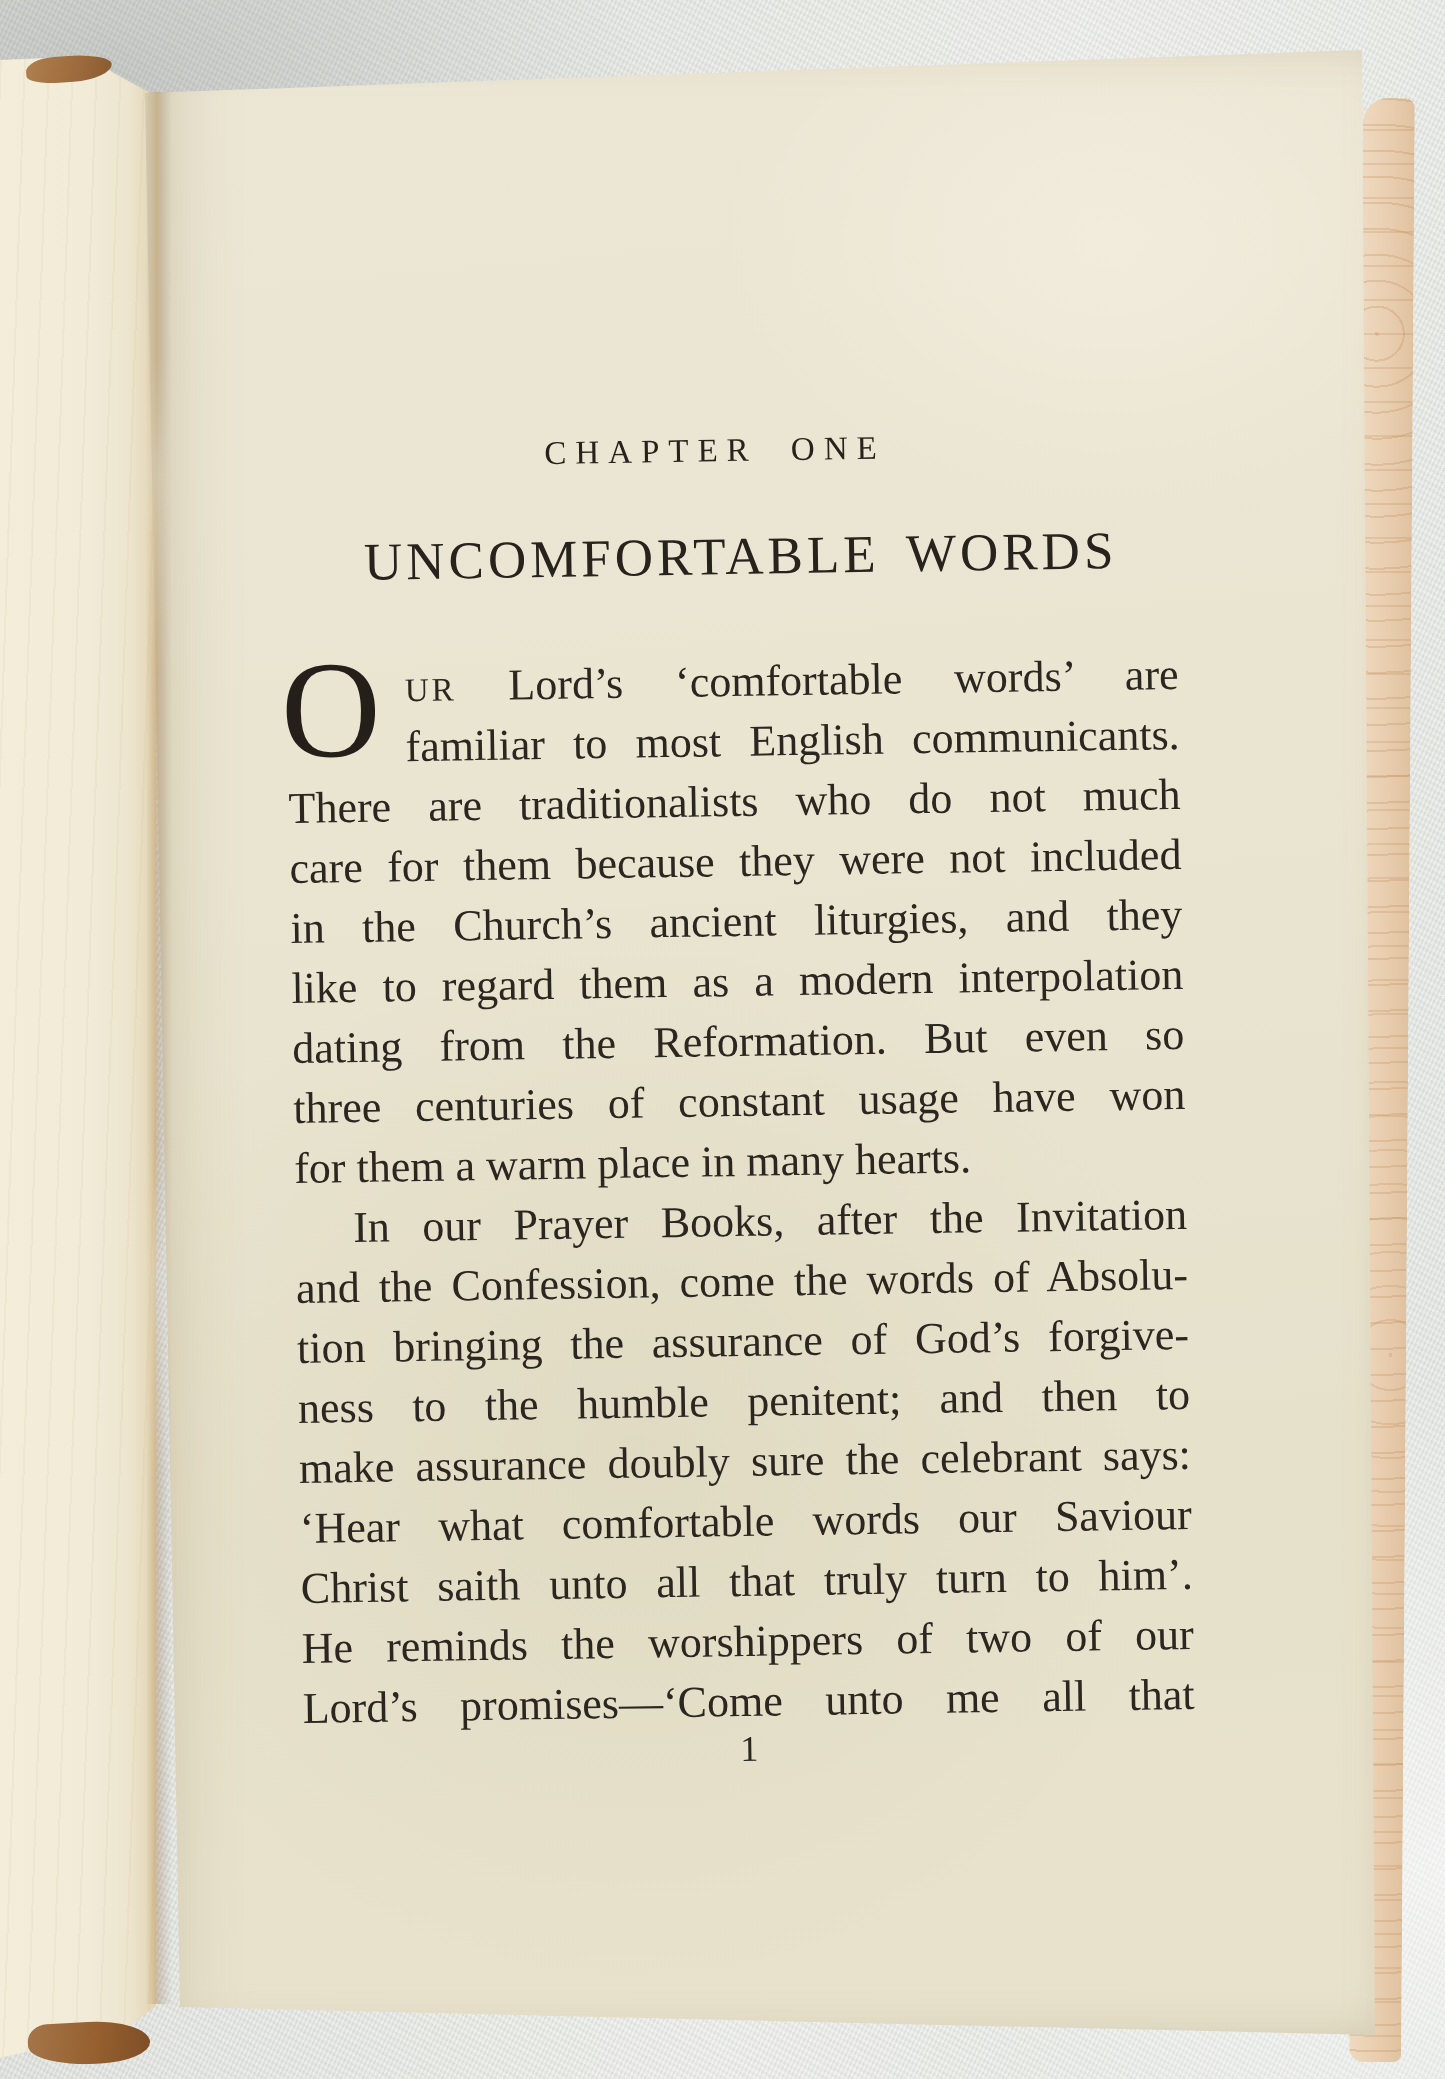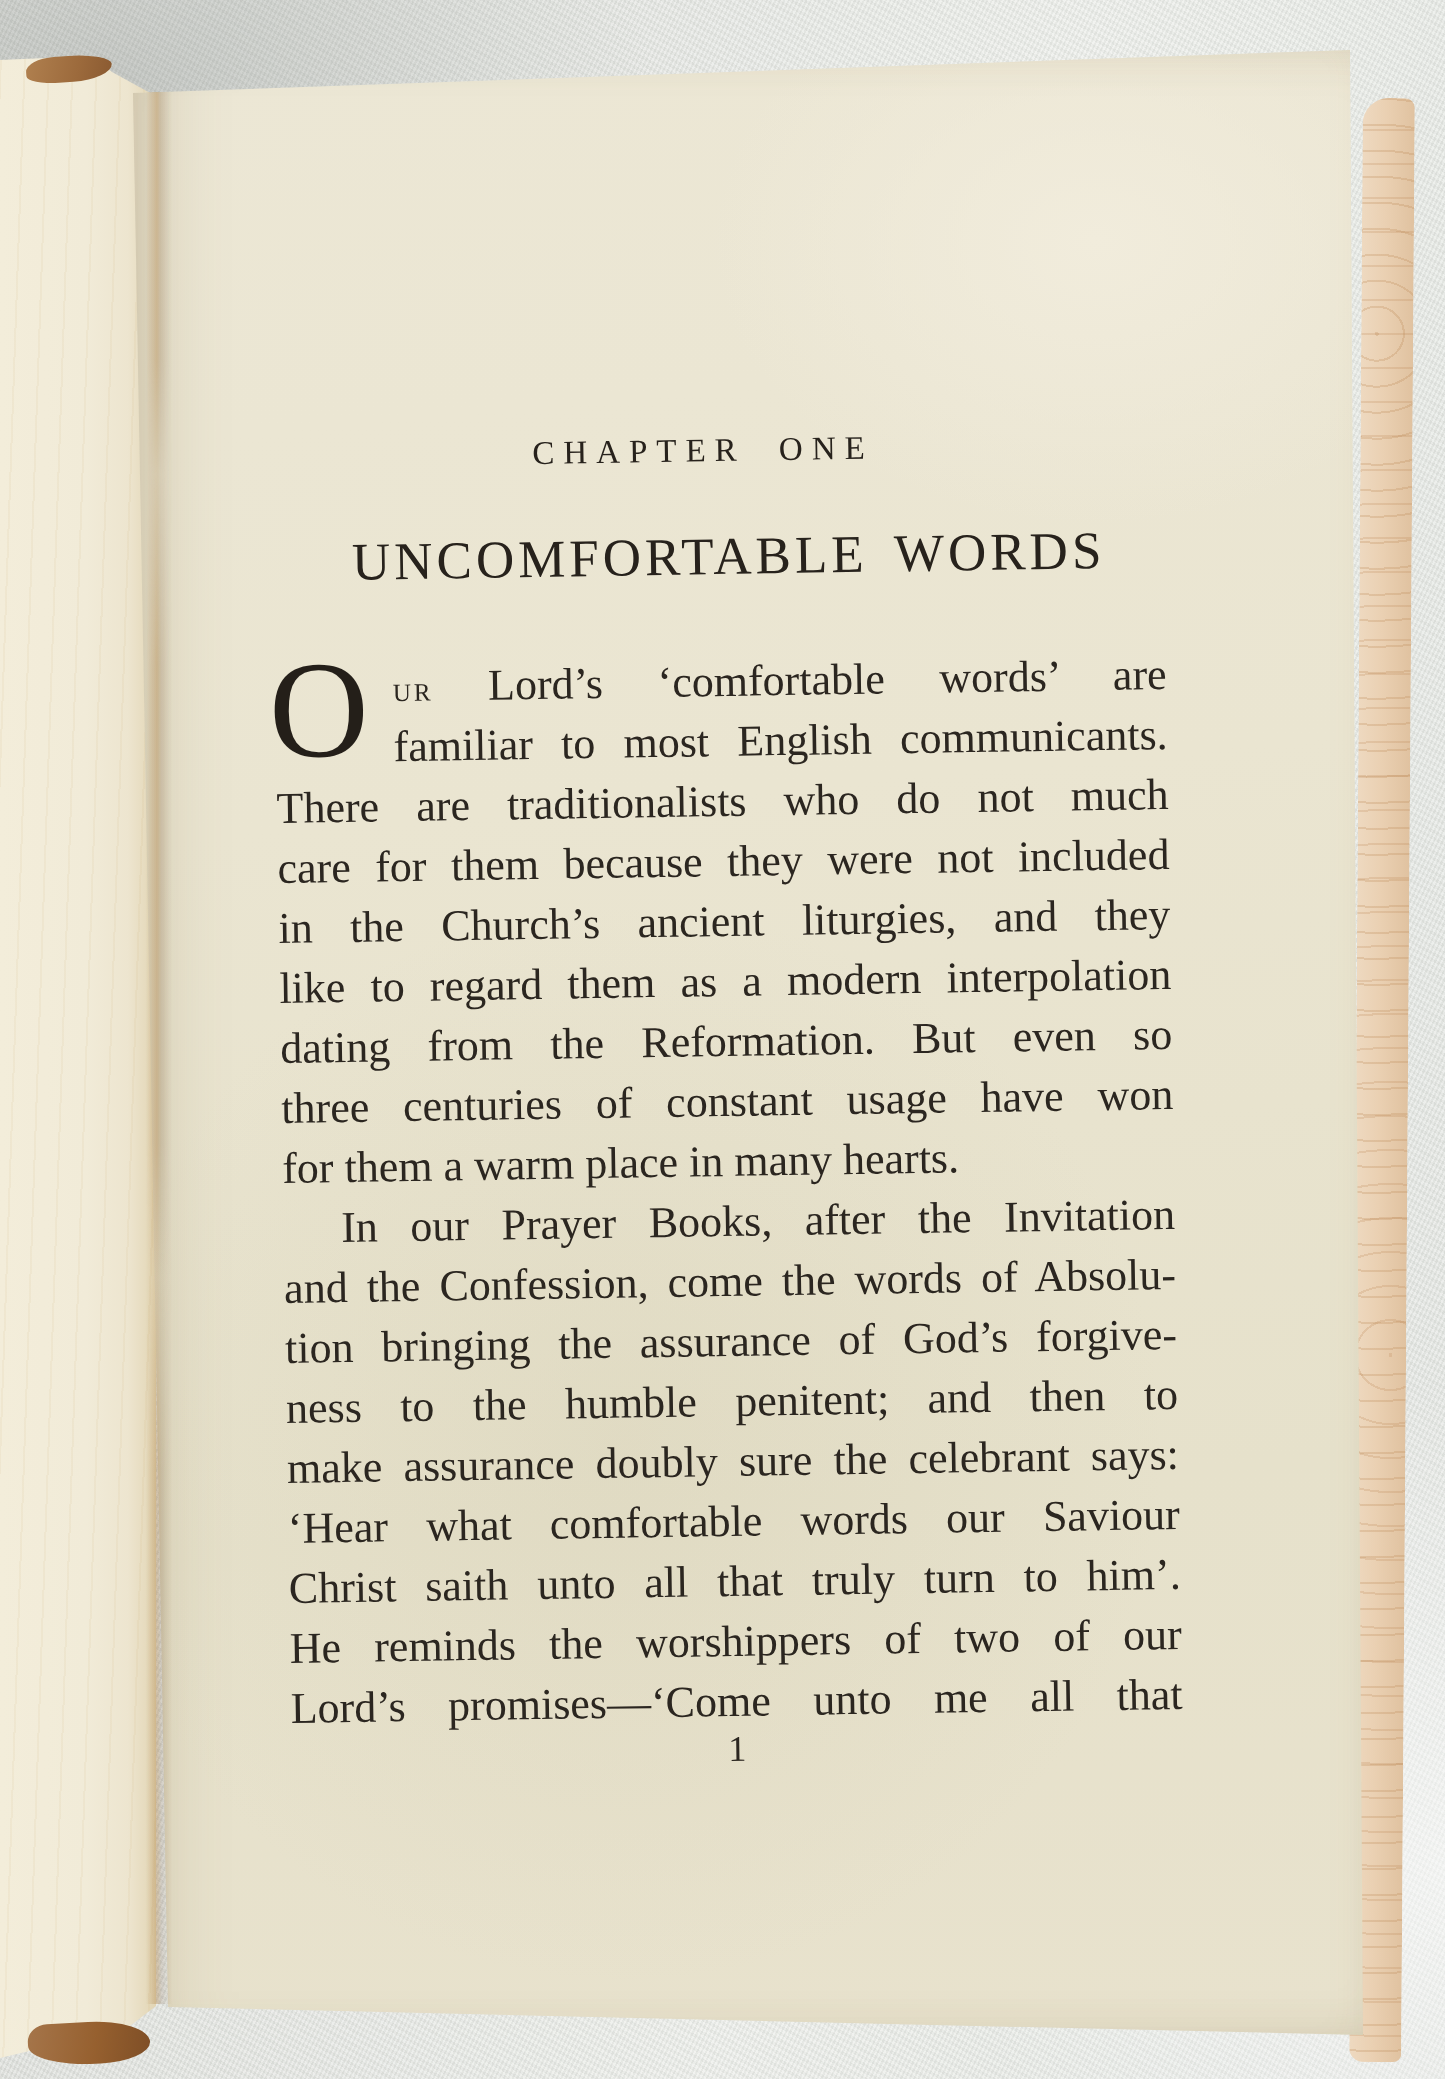--- a/index.html
+++ b/index.html
@@ -44,21 +44,21 @@
     background:
       repeating-radial-gradient(circle at 30% 12%, rgba(190,140,90,0.28) 0 2px, rgba(190,140,90,0) 2px 26px),
       repeating-radial-gradient(circle at 70% 64%, rgba(185,130,80,0.22) 0 2px, rgba(185,130,80,0) 2px 34px),
       linear-gradient(90deg,#eed9c0 0%,#ead0b2 45%,#e0c2a0 100%);
     border-radius:26px 10px 8px 14px;
     transform:rotate(0.4deg);
   }
 
   
   .page{
-    position:absolute;left:128px;top:40px;width:1240px;height:2005px;
+    position:absolute;left:140px;top:40px;width:1240px;height:2005px;
     background:
       radial-gradient(ellipse 700px 520px at 78% 10%, #f1ecdc 0%, rgba(241,236,220,0) 55%),
       radial-gradient(ellipse 900px 900px at 40% 70%, rgba(205,198,168,0.25) 0%, rgba(205,198,168,0) 60%),
       linear-gradient(175deg,#ece7d5 0%,#eae5d1 38%,#e6e1cb 72%,#e8e2cd 100%);
     clip-path:polygon(5px 53px,1222px 10px,1235px 1995px,40px 1967px);
     box-shadow:
       inset 58px 0 80px -42px rgba(130,102,55,0.34),
       inset -20px 0 60px -40px rgba(140,110,60,0.20),
       inset 0 -36px 60px -42px rgba(125,100,55,0.22),
       inset 0 42px 60px -42px rgba(150,125,80,0.16);
@@ -95,21 +95,21 @@
     text-align:justify;text-align-last:justify;
   }
   .bline.endpara{text-align-last:left;}
   .bline.dropside{padding-left:118px;}
   .bline.indent{padding-left:58px;}
   .drop-cap{
     position:absolute;left:-6px;top:-8px;
     font-size:138px;line-height:120px;color:#241f19;
     letter-spacing:0;
   }
-  .smallcaps{font-size:25px;letter-spacing:3px;font-family:Liberation Serif, serif;}
+  .smallcaps{font-size:33px;letter-spacing:3px;font-family:Liberation Serif, serif;}
   .page-number{
     position:absolute;left:0;top:1688px;width:100%;
     text-align:center;font-size:36px;color:#2b2620;
   }
 </style>
 </head>
 <body>
 
 <div class="book">
 

